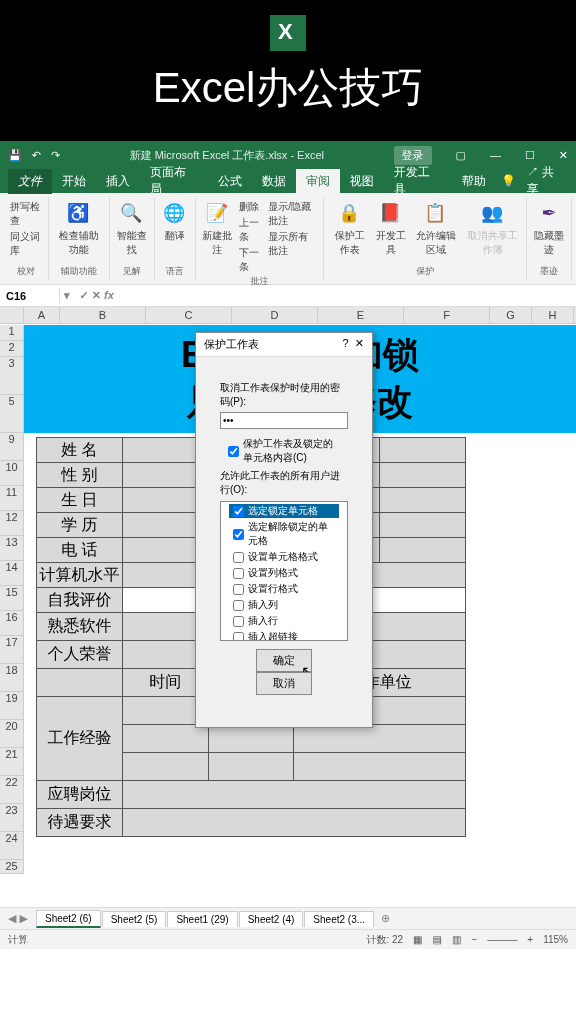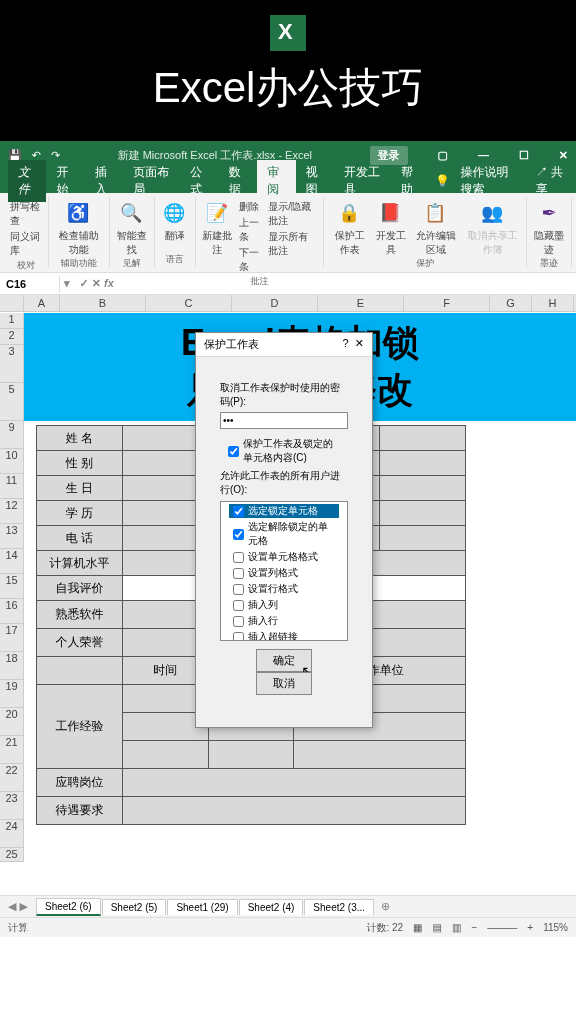--- a/index.html
+++ b/index.html
@@ -6,30 +6,30 @@
 body { background: #fff; width: 576px; height: 1024px; overflow: hidden; position: relative; }
 
 .video-header { background: #000; padding: 15px 0 25px; text-align: center; }
 .excel-logo { display: inline-block; width: 36px; height: 36px; background: #217346; position: relative; margin-bottom: 5px; }
 .excel-logo::before { content: "X"; color: #fff; font-weight: bold; font-size: 22px; position: absolute; left: 8px; top: 4px; }
 .video-title { color: #fff; font-size: 42px; font-weight: 300; }
 
 .titlebar { background: #217346; color: #fff; display: flex; align-items: center; padding: 4px 8px; font-size: 11px; height: 28px; }
 .titlebar .qat { display: flex; gap: 10px; }
 .titlebar .doc-title { flex: 1; text-align: center; opacity: 0.85; }
-.titlebar .win-controls { display: flex; gap: 30px; align-items: center; font-weight: bold; }
+.titlebar .win-controls { display: flex; gap: 24px; align-items: center; }
 .login-btn { background: rgba(255,255,255,0.25); padding: 2px 8px; border-radius: 2px; }
 
 .ribbon-tabs { background: #217346; color: #fff; display: flex; font-size: 12px; height: 24px; align-items: center; padding-left: 8px; }
 .ribbon-tabs .tab { padding: 4px 10px; }
 .ribbon-tabs .tab.active { background: #f3f3f3; color: #217346; }
 .ribbon-tabs .tab.file { background: #1a5c38; font-style: italic; }
 .ribbon-tabs .spacer { flex: 1; }
 
-.ribbon { background: #f3f3f3; border-bottom: 1px solid #ddd; display: flex; padding: 4px; height: 80px; font-size: 10px; }
+.ribbon { background: #f3f3f3; border-bottom: 1px solid #ddd; display: flex; padding: 4px; height: 92px; font-size: 10px; }
 .ribbon-group { border-right: 1px solid #ddd; padding: 2px 6px; display: flex; flex-direction: column; justify-content: space-between; }
 .ribbon-group .items { display: flex; gap: 6px; }
 .ribbon-group .item { text-align: center; color: #444; }
 .ribbon-group .icon { width: 28px; height: 28px; margin: 0 auto 2px; display: flex; align-items: center; justify-content: center; font-size: 18px; }
 .ribbon-group .label { font-size: 9px; text-align: center; color: #666; }
 .ribbon-group .small-item { font-size: 10px; color: #444; padding: 1px 0; }
 
 .namebox-row { display: flex; border-bottom: 1px solid #ddd; height: 22px; font-size: 11px; align-items: center; font-weight: bold; }
 .namebox { width: 60px; border-right: 1px solid #ddd; padding: 2px 6px; }
 .fx { padding: 0 6px; color: #888; }
@@ -37,21 +37,21 @@
 .grid-area { position: relative; background: #fff; height: 600px; overflow: hidden; }
 .col-headers { display: flex; background: #e6e6e6; border-bottom: 1px solid #ccc; font-size: 11px; }
 .col-headers div { border-right: 1px solid #ccc; text-align: center; padding: 2px 0; color: #444; }
 .row-headers { position: absolute; left: 0; top: 18px; background: #e6e6e6; font-size: 11px; }
 .row-headers div { border-bottom: 1px solid #ccc; border-right: 1px solid #ccc; text-align: center; color: #444; width: 24px; }
 
 .sheet { position: absolute; left: 24px; top: 18px; right: 0; }
 .blue-title { background: #00b0f0; color: #000; font-size: 36px; font-weight: bold; text-align: center; line-height: 1.3; height: 108px; display: flex; flex-direction: column; justify-content: center; }
 
 .data-table { border-collapse: collapse; width: 430px; margin-top: 4px; margin-left: 12px; }
-.data-table td { border: 1px solid #555; background: #d9d9d9; font-size: 12px; text-align: center; padding: 0; height: 25px; }
+.data-table td { border: 1px solid #555; background: #d9d9d9; font-size: 16px; text-align: center; padding: 0; height: 25px; }
 .data-table .white { background: #fff; }
 .data-table .h28 { height: 28px; }
 
 .dialog { position: absolute; left: 195px; top: 332px; width: 178px; background: #f0f0f0; border: 1px solid #888; box-shadow: 2px 2px 8px rgba(0,0,0,0.3); font-size: 11px; z-index: 100; }
 .dialog-title { display: flex; justify-content: space-between; padding: 4px 8px; border-bottom: 1px solid #ddd; background: #fff; }
 .dialog-body { padding: 24px; }
 .dialog-body label { display: block; margin-bottom: 3px; font-size: 10px; }
 .dialog-body input[type=password] { width: 100%; border: 1px solid #888; padding: 2px; margin-bottom: 6px; font-size: 10px; }
 .dialog-body .chk { display: flex; align-items: center; gap: 4px; font-size: 10px; margin: 2px 8px; }
 .dialog-body .chk input { width: 11px; height: 11px; }
@@ -99,21 +99,20 @@
   <div class="tab">开始</div>
   <div class="tab">插入</div>
   <div class="tab">页面布局</div>
   <div class="tab">公式</div>
   <div class="tab">数据</div>
   <div class="tab active">审阅</div>
   <div class="tab">视图</div>
   <div class="tab">开发工具</div>
   <div class="tab">帮助</div>
   <span style="margin-left:6px;">💡</span>
-  <div class="tab">操作说明搜索</div>
   <div class="spacer"></div>
   <div class="tab">↗ <span>共享</span></div>
 </div>
 
 <div class="ribbon">
   <div class="ribbon-group">
     <div class="items">
         <div class="item" style="text-align:left">
           <div class="small-item">拼写检查</div>
           <div class="small-item">同义词库</div>

